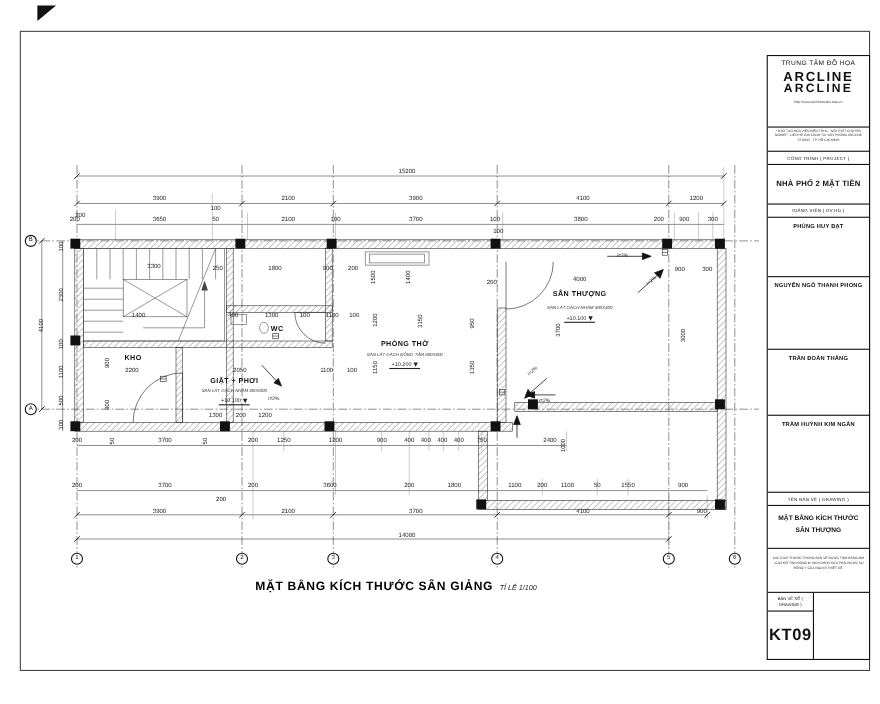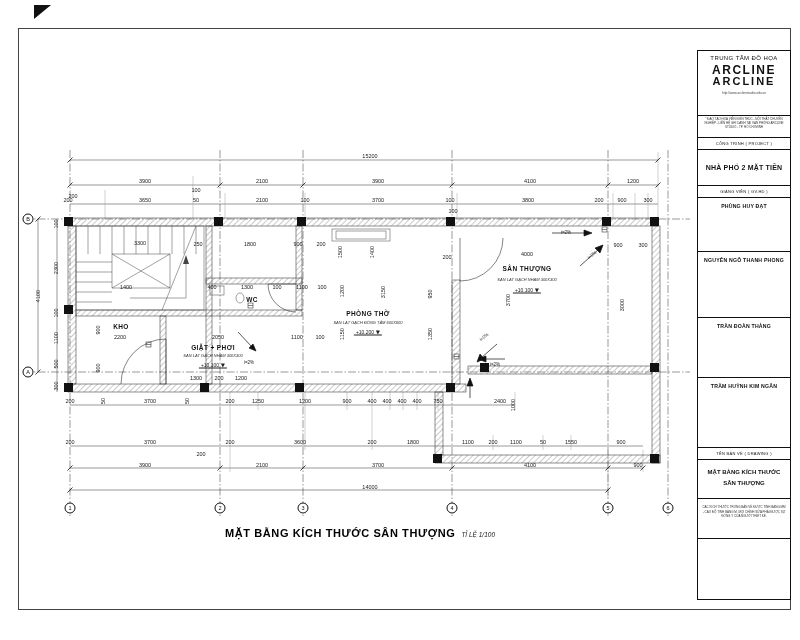--- a/index.html
+++ b/index.html
@@ -355,21 +355,21 @@
     <span class="bubble" style="left: 452px; top: 508px; transform: translate(-50%, -50%);">4</span>
     <span class="bubble" style="left: 608px; top: 508px; transform: translate(-50%, -50%);">5</span>
     <span class="bubble" style="left: 668px; top: 508px; transform: translate(-50%, -50%);">6</span>
   </div>
 <div class="layer">
     <span class="bubble" style="left: 28px; top: 219px; transform: translate(-50%, -50%);">B</span>
     <span class="bubble" style="left: 28px; top: 372px; transform: translate(-50%, -50%);">A</span>
   </div>
 
 <div class="caption">
-  <span class="cap-title">MẶT BẰNG KÍCH THƯỚC SÂN THƯỢNG</span><span class="cap-scale">TỈ LỆ 1/100</span>
+  <span class="cap-title">MẶT BẰNG KÍCH THƯỚC SÂN GIẢNG</span><span class="cap-scale">TỈ LỆ 1/100</span>
 </div>
 
 <div class="tb">
   <div class="tb-head">
     <div class="tb-center">TRUNG TÂM ĐỒ HỌA</div>
     <div class="tb-studio1">ARCLINE</div>
     <div class="tb-studio2">ARCLINE</div>
     <div class="tb-url">http://www.arclinestudio.edu.vn</div>
   </div>
   <div class="tb-addr">* ĐÀO TẠO HỌA VIÊN KIẾN TRÚC - NỘI THẤT CHUYÊN NGHIỆP - LIÊN HỆ GHI DANH TẠI VĂN PHÒNG ARCLINE STUDIO - TP. HỒ CHÍ MINH</div>
@@ -380,14 +380,18 @@
   <div class="tb-name h66">NGUYỄN NGÔ THANH PHONG</div>
   <div class="tb-name h60">TRẦN ĐOÀN THẮNG</div>
   <div class="tb-name h70">TRẦM HUỲNH KIM NGÂN</div>
   <div class="tb-label">TÊN BẢN VẼ ( DRAWING )</div>
   <div class="tb-dwg">
     <div>MẶT BẰNG KÍCH THƯỚC</div>
     <div>SÂN THƯỢNG</div>
   </div>
   <div class="tb-note">CÁC KÍCH THƯỚC TRONG BẢN VẼ ĐƯỢC TÍNH BẰNG MM - CAO ĐỘ TÍNH BẰNG M. MỌI CHỈNH SỬA PHẢI ĐƯỢC SỰ ĐỒNG Ý CỦA NGƯỜI THIẾT KẾ.</div>
   <div class="tb-bottom">
+    <div class="tb-cell">
+      <div class="tb-cell-label">BẢN VẼ SỐ ( DRAWING )</div>
+      <div class="tb-cell-value v-number">KT09</div>
+    </div>
   </div>
 </div>
 
 </body></html>

